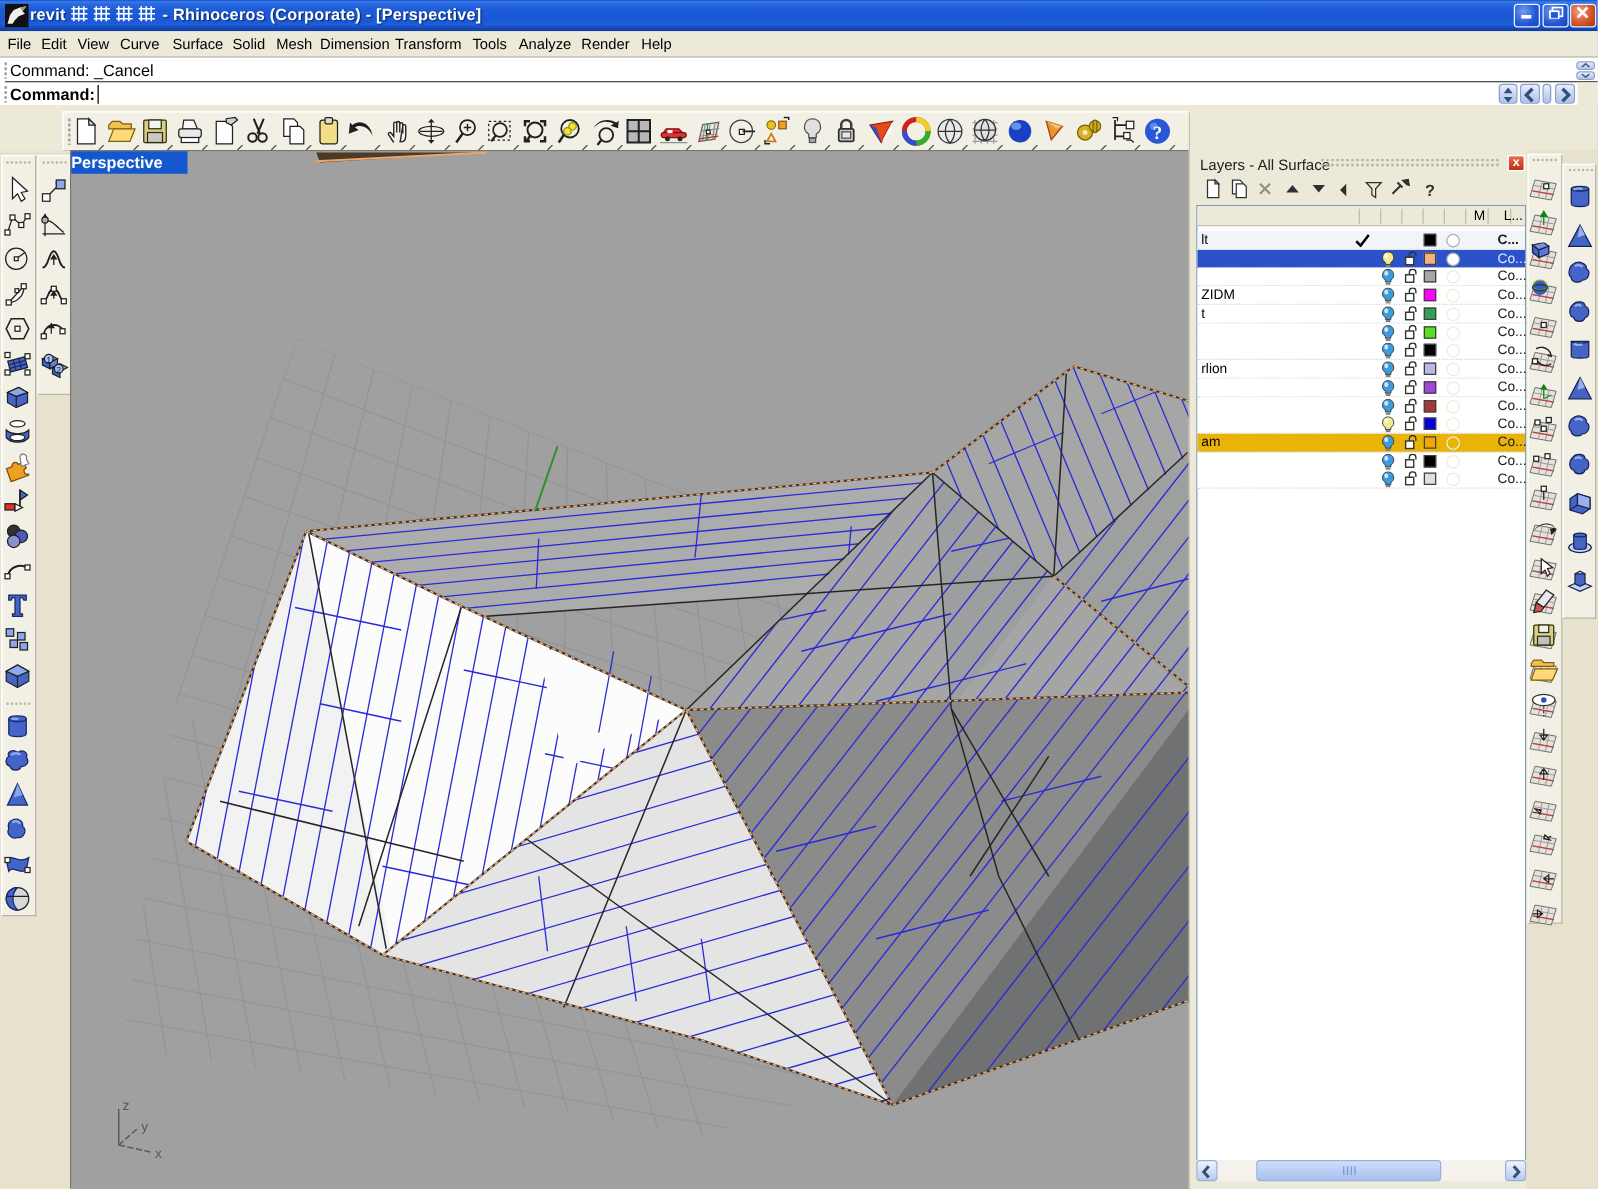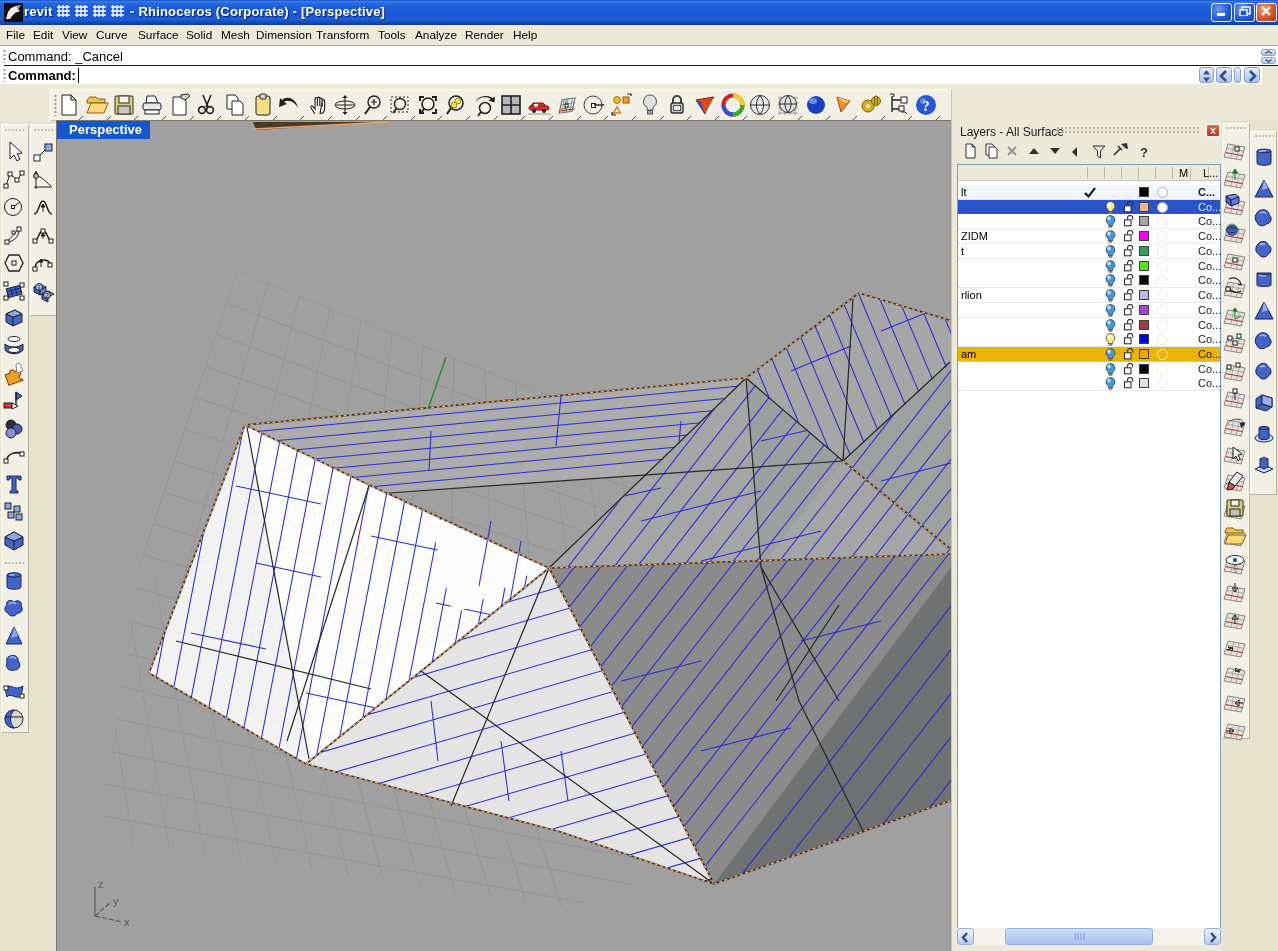--- a/index.html
+++ b/index.html
@@ -25,21 +25,21 @@
 .grip-v{position:absolute;left:3px;width:3px;background-image:radial-gradient(circle,#9a9786 1px,transparent 1.2px);background-size:3px 4px}
 .navbtn{position:absolute;border:1px solid #8aa0c8;border-radius:3px;background:linear-gradient(180deg,#e8eefb,#c2d3f2 60%,#aec4ea);color:#2c4a80;text-align:center}
 .navbtn svg,.sbtn svg{display:block;margin:1px auto 0}
 
 #tbar{top:84px;left:0;width:1278px;height:37px;background:#ECE9D8}
 #tbarstrip{position:absolute;left:50px;top:5px;width:902px;height:32px;background:#F2F0E5;border:1px solid #fff;border-right-color:#c8c5b2;border-bottom-color:#c8c5b2}
 .ticon{position:absolute;top:3px;width:24px;height:24px}
 
 #main{top:121px;left:0;width:1278px;height:830px;background:#E6E2CE}
 #viewport{position:absolute;left:56px;top:-1px;width:895px;height:831px;background:#9FA09F;border-left:1px solid #7a7769;border-top:1px solid #7a7769}
-#persp{position:absolute;left:0px;top:0px;width:93px;height:18px;background:#1557cf;color:#fff;font-weight:bold;font-size:13px;padding-left:12px;line-height:18px}
+#persp{position:absolute;left:0px;top:0px;width:93px;height:18px;background:#1557cf;color:#fff;font-weight:bold;font-size:13px;padding-left:0;line-height:18px}
 
 .dockstrip{position:absolute;background:#F2F0E5;border:1px solid #fff;border-right-color:#b8b5a0;border-bottom-color:#b8b5a0}
 .dicon{position:absolute;left:2px;width:24px;height:24px}
 
 #panel{position:absolute;left:951px;top:-1px;width:270px;height:831px;background:#ECE9D8;border-left:1px solid #c8c5b2}
 #ptitle{position:absolute;left:8px;top:5px;font-size:12px;color:#202020}
 #pclose{position:absolute;left:254px;top:4px;width:14px;height:13px;background:linear-gradient(180deg,#e86a50,#c03010);border:1px solid #fff;border-radius:2px;color:#fff;font-size:10px;font-weight:bold;text-align:center;line-height:12px}
 #ptools{position:absolute;left:6px;top:21px;width:258px;height:21px}
 #ptable{position:absolute;left:5px;top:44px;width:264px;height:765px;background:#fff;border:1px solid #7F9DB9}
 #phead{position:absolute;left:0;top:0;width:262px;height:16px;background:#ECE9D8;border-bottom:1px solid #c8c5b2;font-size:11px}

